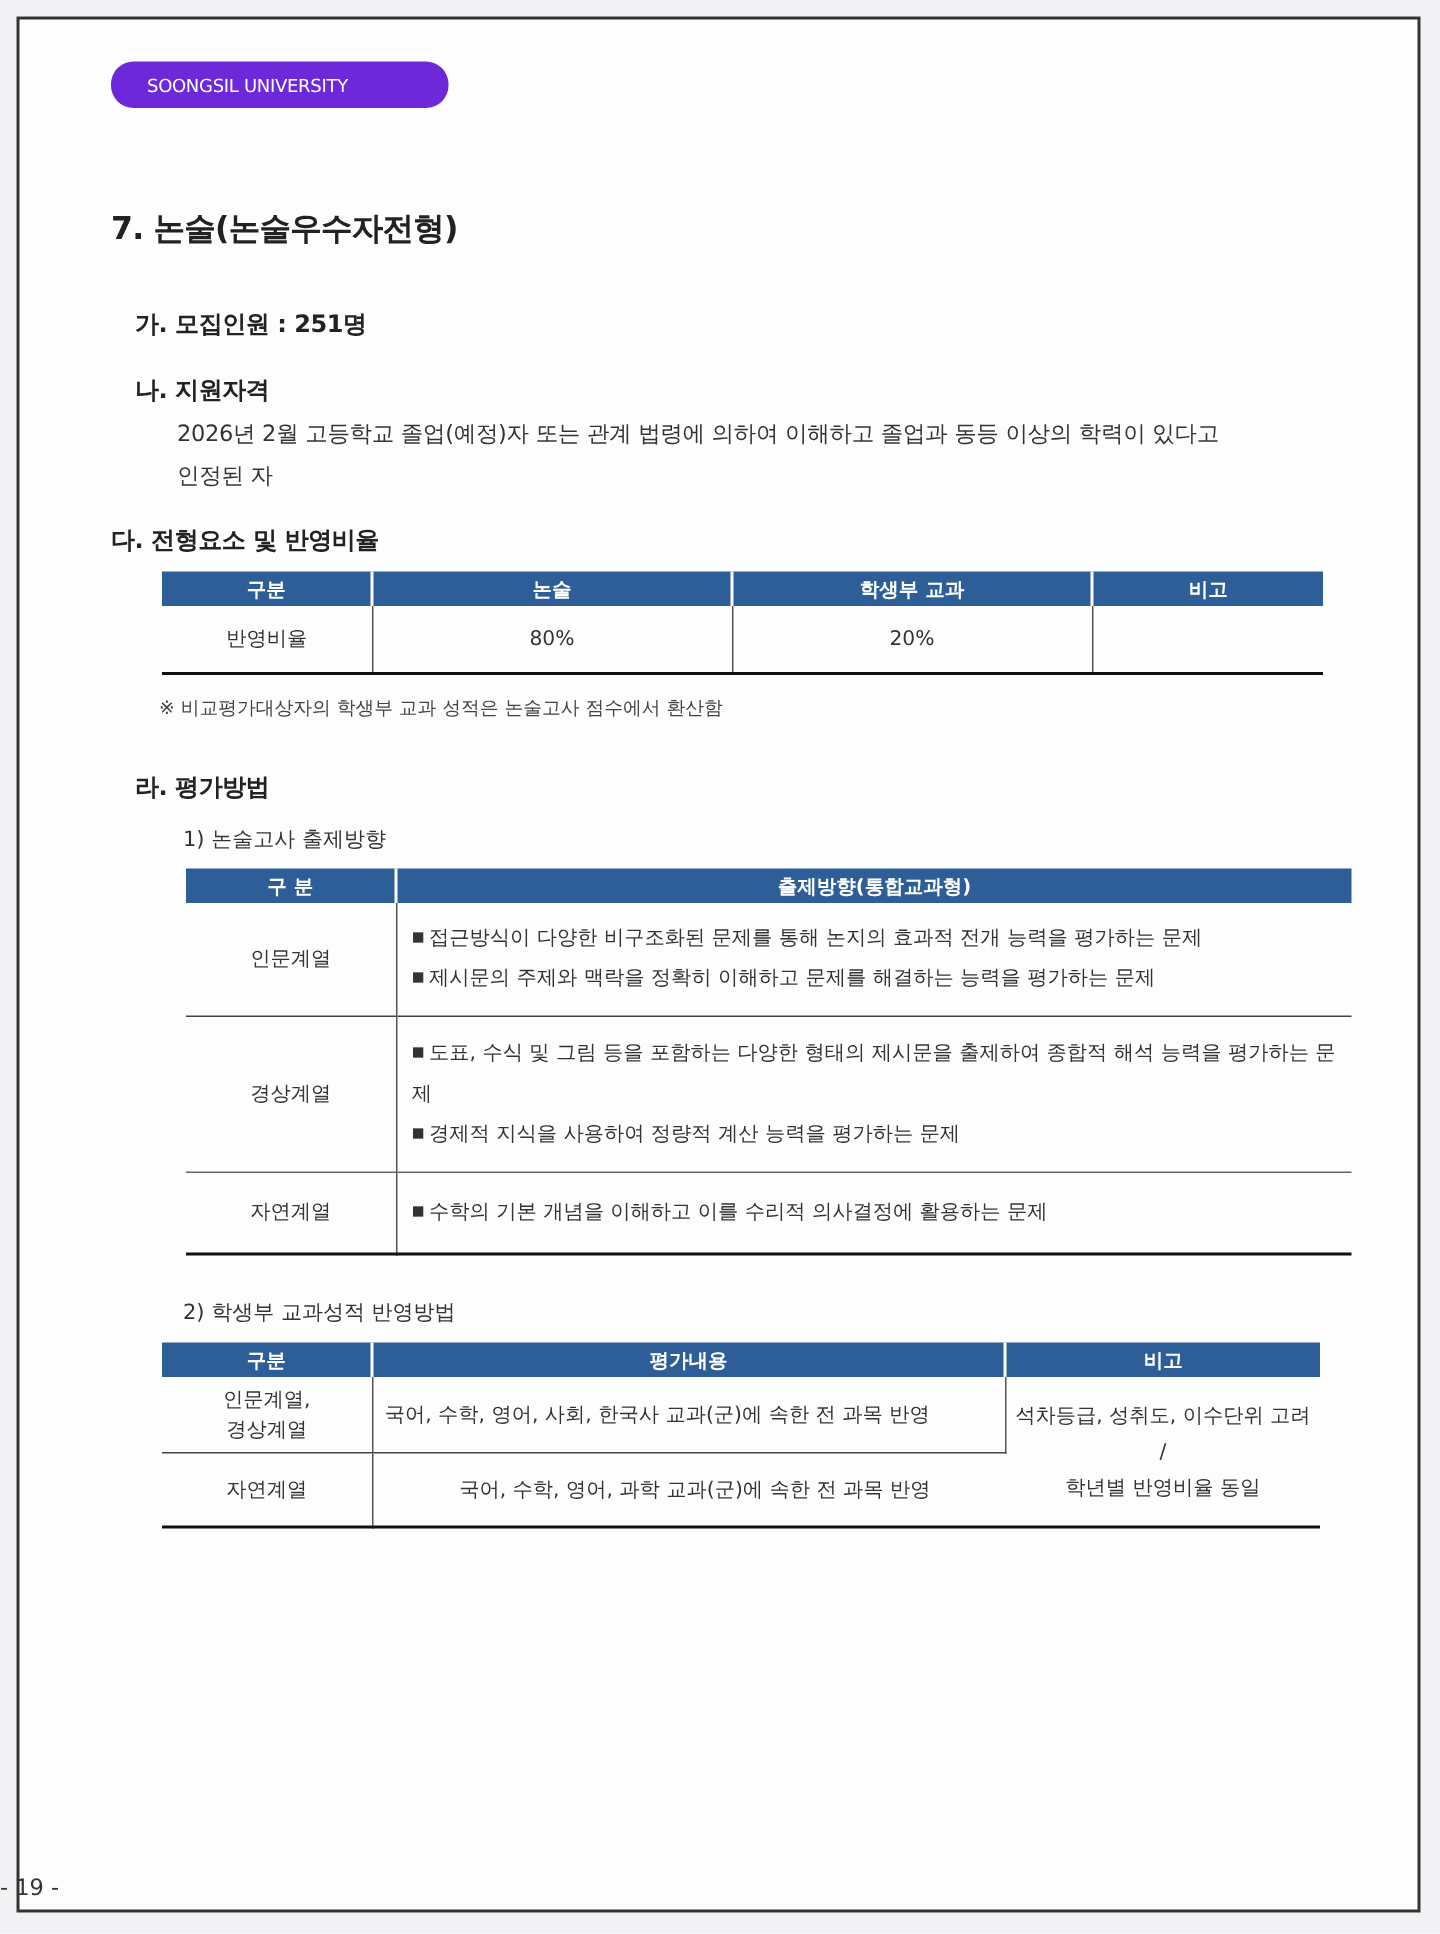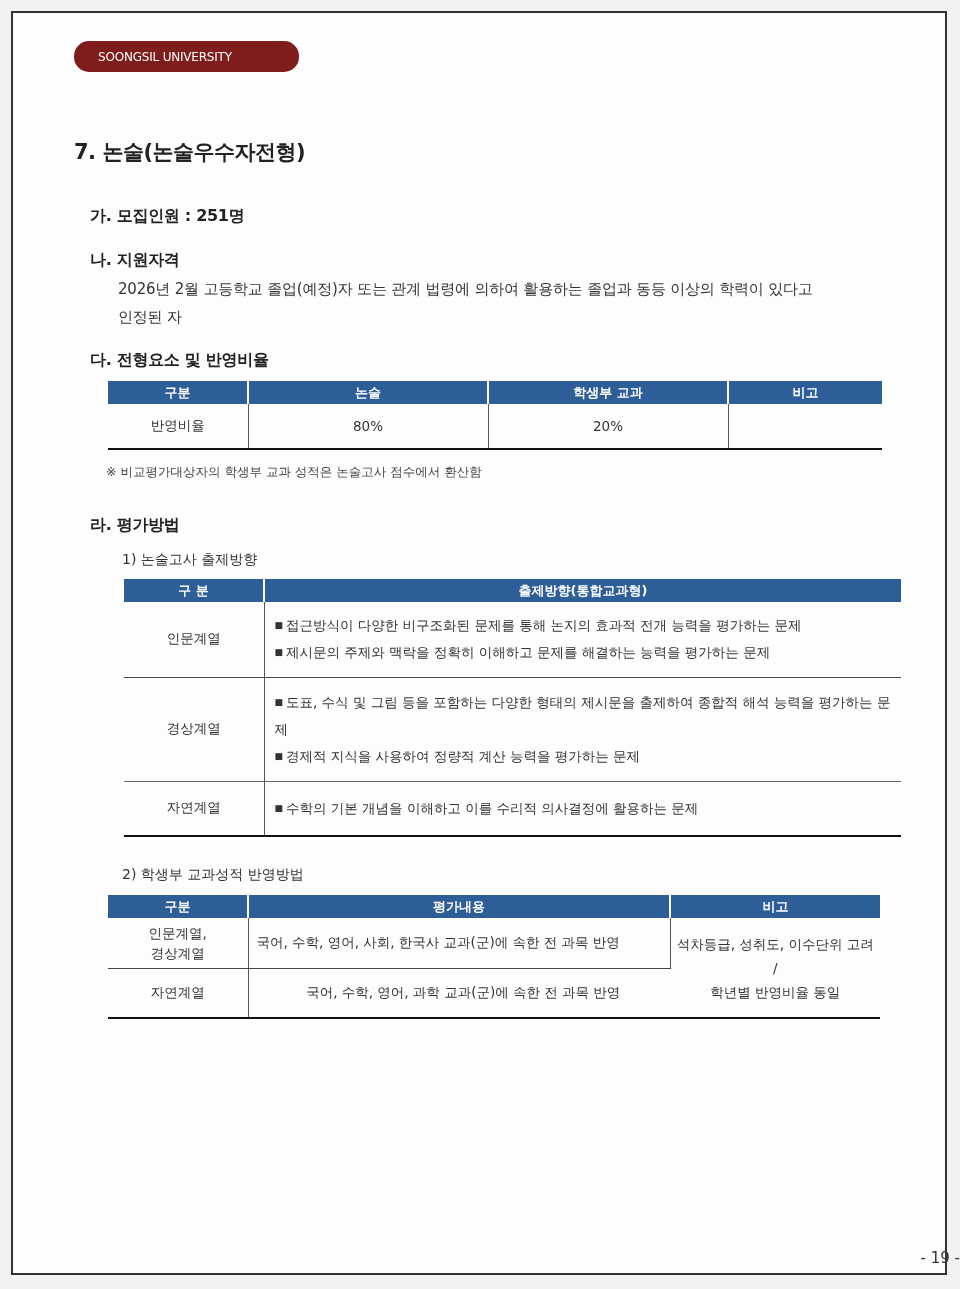--- a/index.html
+++ b/index.html
@@ -1,55 +1,55 @@
 <!DOCTYPE html>
 <html><head>
 <meta charset="utf-8">
 <style>
   html, body { margin:0; padding:0; }
   body { width:960px; height:1289px; background:#f2f2f4; font-family:"DejaVu Sans", sans-serif; color:#222; position:relative; overflow:hidden; }
   .page { position:absolute; left:11px; top:11px; width:936px; height:1264px; background:#fdfdfe; border:2px solid #333; box-sizing:border-box; }
   .hdr { position:absolute; left:74px; top:41px; width:811px; height:31px; display:flex; }
-  .hdr-left { width:225px; background:#7f1d1d; color:#fff; font-size:12px; display:flex; align-items:center; padding-left:24px; box-sizing:border-box; letter-spacing:-0.2px;border-radius:15px; }
+  .hdr-left { width:225px; background:#6d28d9; color:#fff; font-size:12px; display:flex; align-items:center; padding-left:24px; box-sizing:border-box; letter-spacing:-0.2px;border-radius:15px; }
   .hdr-right { flex:1; background:#2d5e97; color:#fff; font-size:12px; font-weight:bold; display:flex; align-items:center; justify-content:flex-end; padding-right:24px; box-sizing:border-box; }
   .abs { position:absolute; }
   .h1 { left:74px; top:138px; font-size:21px; font-weight:bold; letter-spacing:-0.5px; }
   .h2 { font-size:16px; font-weight:bold; letter-spacing:-0.3px; }
   .body-text { font-size:15px; line-height:28px; letter-spacing:-0.2px; color:#333; }
   .sub { font-size:14px; color:#333; }
   .note { font-size:12.5px; color:#444; }
   table { border-collapse:collapse; position:absolute; font-size:13.5px; color:#333; }
   th { background:#2d5e97; color:#fff; font-weight:bold; font-size:13px; height:23px; border-right:2px solid #fff; padding:0; }
   th:last-child { border-right:none; }
   td { border-right:1px solid #555; text-align:center; padding:0; }
   td:last-child { border-right:none; }
   .bullets { text-align:left; padding-left:10px; line-height:27px; font-size:13.5px; }
   .bul::before { content:"■"; font-size:9px; margin-right:3px; vertical-align:2px; }
-  .footer { left:0; width:960px; top:1249px; text-align:right; font-size:15px; color:#333; }
+  .footer { left:0; width:960px; top:1249px; text-align:left; font-size:15px; color:#333; }
 </style>
 </head>
 <body>
 
 <div class="page"></div>
 
 <div class="hdr">
   <div class="hdr-left">SOONGSIL UNIVERSITY</div>
 </div>
 
 <div class="abs h1">7. 논술(논술우수자전형)</div>
 
 <div class="abs h2" style="left:90px;top:206px;">가. 모집인원 : 251명</div>
 
 <div class="abs h2" style="left:90px;top:250px;">나. 지원자격</div>
 <div class="abs body-text" style="left:118px;top:275px;width:780px;">
-  <div>2026년 2월 고등학교 졸업(예정)자 또는 관계 법령에 의하여 활용하는 졸업과 동등 이상의 학력이 있다고</div>
+  <div>2026년 2월 고등학교 졸업(예정)자 또는 관계 법령에 의하여 이해하고 졸업과 동등 이상의 학력이 있다고</div>
   <div>인정된 자</div>
 </div>
 
-<div class="abs h2" style="left:90px;top:350px;">다. 전형요소 및 반영비율</div>
+<div class="abs h2" style="left:74px;top:350px;">다. 전형요소 및 반영비율</div>
 
 <table style="left:108px;top:381px;width:774px;border-bottom:2px solid #111;">
   <tbody>
       <tr>
     <th style="width:139px;">구분</th>
     <th style="width:238px;">논술</th>
     <th style="width:238px;">학생부 교과</th>
     <th>비고</th>
   </tr>
   <tr style="height:45px;">

